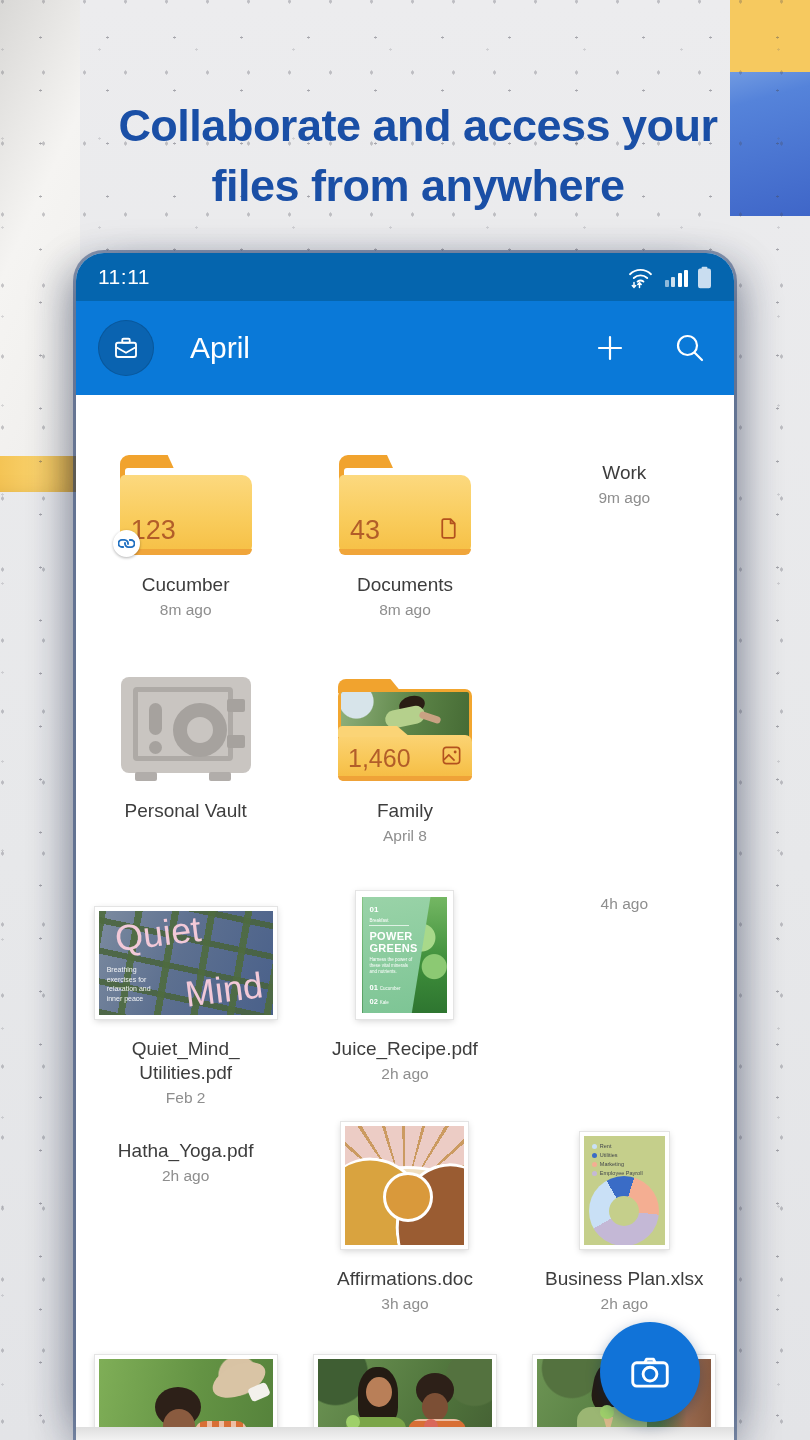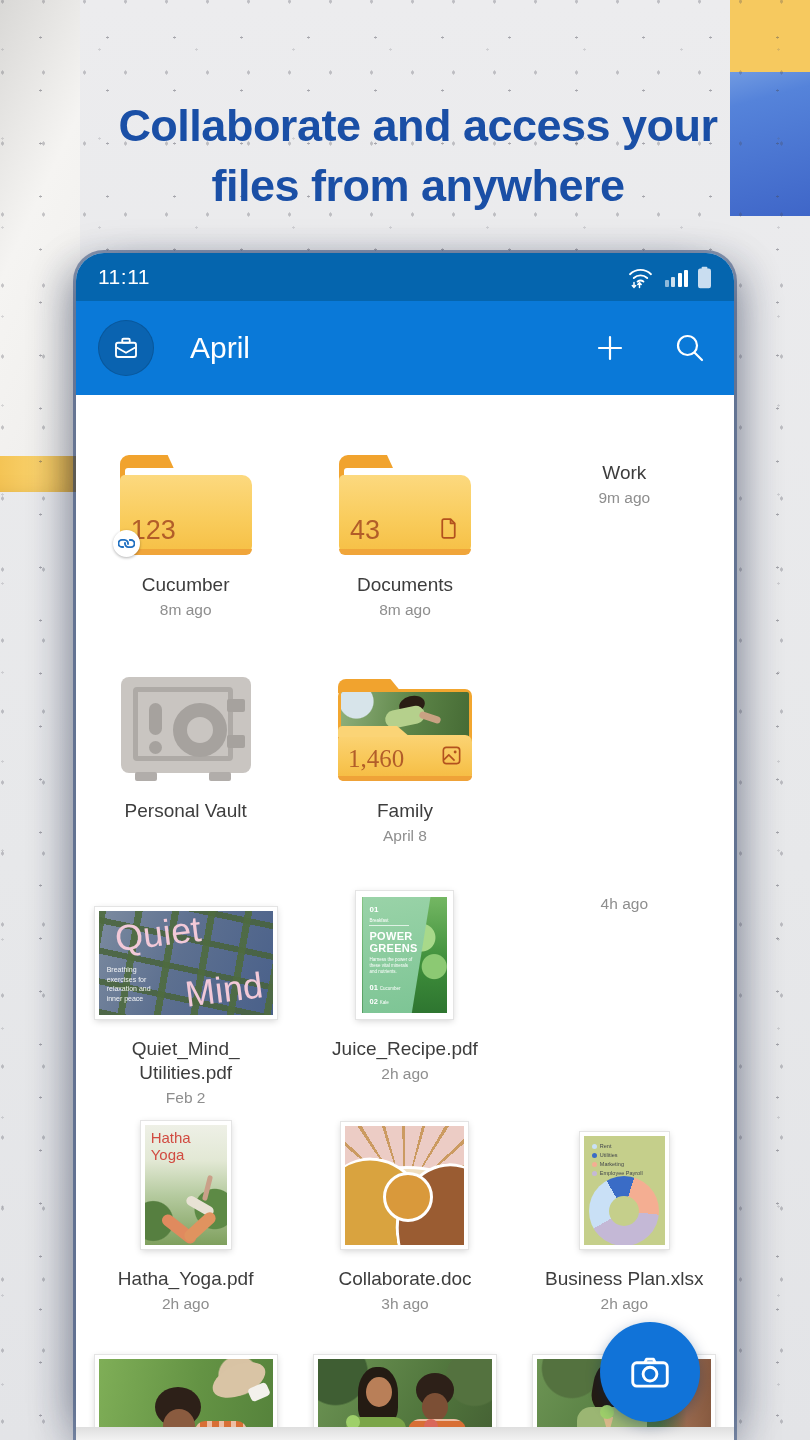--- a/index.html
+++ b/index.html
@@ -69,21 +69,21 @@
     background:linear-gradient(180deg,#fcd97f 0%,#f9cc5c 55%,#f6bf44 100%);
     border-radius:5px 10px 9px 9px;}
   .folder-body::after{content:"";position:absolute;left:0;right:0;bottom:0;height:6px;
     background:#f0a53a;border-radius:0 0 9px 9px;}
   .folder-count{position:absolute;left:11px;bottom:9px;font-size:27px;color:#ad5526;opacity:.92;}
   .folder-type{position:absolute;right:10px;bottom:10px;}
   .link-badge{position:absolute;left:-7px;bottom:-2px;width:27px;height:27px;border-radius:50%;
     background:#fff;display:flex;align-items:center;justify-content:center;
     box-shadow:0 1px 3px rgba(0,0,0,.3);}
   
-  .mfolder{position:relative;width:134px;height:102px;font-family:Liberation Serif, serif;}
+  .mfolder{position:relative;width:134px;height:102px;}
   .mf-back{position:absolute;top:10px;left:0;right:0;bottom:0;background:#f2a62f;border-radius:7px;}
   .mf-back::before{content:"";position:absolute;top:-10px;left:0;width:64px;height:14px;
     background:#f1a32e;border-radius:8px 12px 0 0;clip-path:polygon(0 0,82% 0,100% 100%,0 100%);}
   .mf-photo{position:absolute;top:13px;left:3px;right:3px;height:47px;overflow:hidden;border-radius:2px;}
   .mf-front{position:absolute;left:0;right:0;bottom:0;height:46px;
     background:linear-gradient(180deg,#fbd374 0%,#f8c654 60%,#f5ba40 100%);
     border-radius:5px 7px 8px 8px;}
   .mf-front::before{content:"";position:absolute;top:-9px;left:0;width:72px;height:11px;
     background:#fbd476;border-radius:5px 12px 0 0;clip-path:polygon(0 0,82% 0,100% 100%,0 100%);}
   .mf-front::after{content:"";position:absolute;left:0;right:0;bottom:0;height:5px;
@@ -423,44 +423,34 @@
         <div class="tile-name">Juice_Recipe.pdf</div>
         <div class="tile-meta">2h ago</div>
       </div>
       <div class="cell">
         <div class="tile-meta">4h ago</div>
       </div>
     </div>
 
     <div class="row row-4">
       <div class="cell">
-        <div class="thumb-area h128">
-          <div class="frame art-hatha">
-            <span class="hatha-title">Hatha
-Yoga</span>
-            <div class="hatha-torso"></div>
-              <div class="hatha-arm"></div>
-            <div class="hatha-leg1"></div>
-              <div class="hatha-leg2"></div>
-          </div>
-        </div>
         <div class="tile-name">Hatha_Yoga.pdf</div>
         <div class="tile-meta">2h ago</div>
       </div>
       <div class="cell">
         <div class="thumb-area h128">
           <div class="frame art-affirm">
             <div class="aff-rays"></div>
             <div class="aff-cream"></div>
               <div class="aff-mustard"></div>
               <div class="aff-brown"></div>
             <div class="aff-sun"></div>
           </div>
         </div>
-        <div class="tile-name">Collaborate.doc</div>
+        <div class="tile-name">Affirmations.doc</div>
         <div class="tile-meta">3h ago</div>
       </div>
       <div class="cell">
         <div class="thumb-area h128">
           <div class="frame art-biz">
             <div class="legend-row">
                 <span class="legend-dot" style="background:#c9e0f6"></span>
                 <span class="legend-label">Rent</span>
               </div>
             <div class="legend-row">

